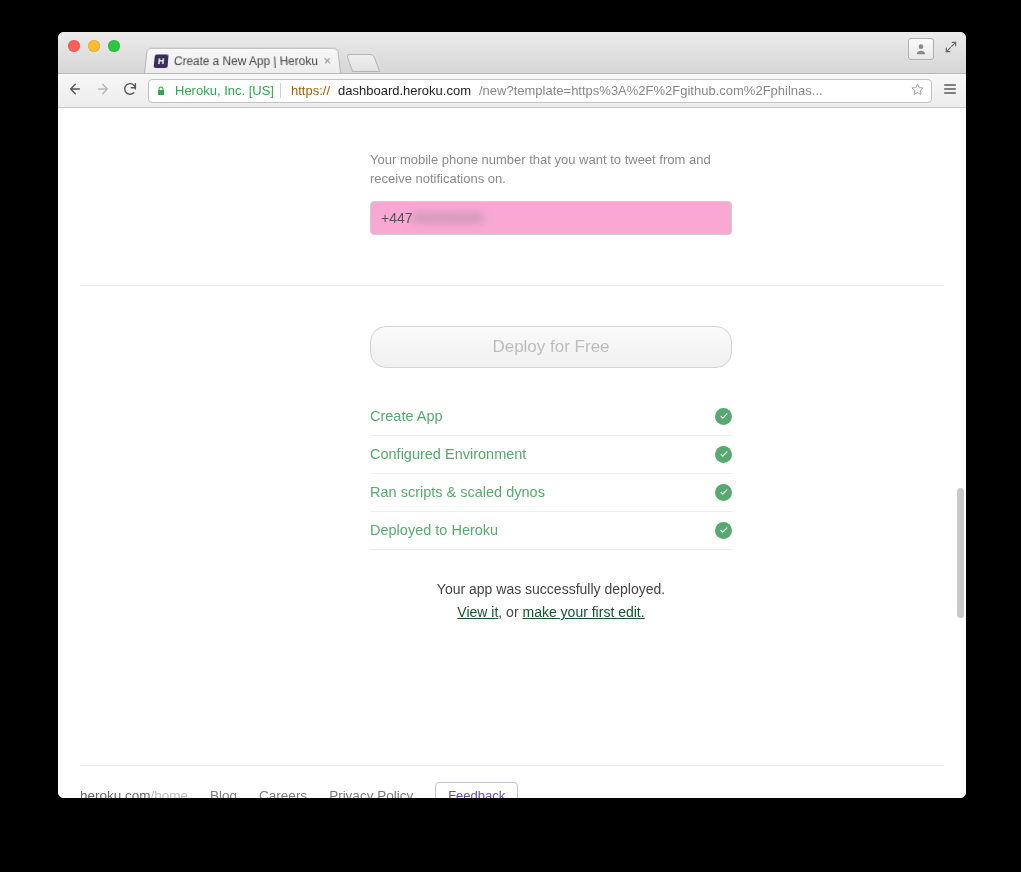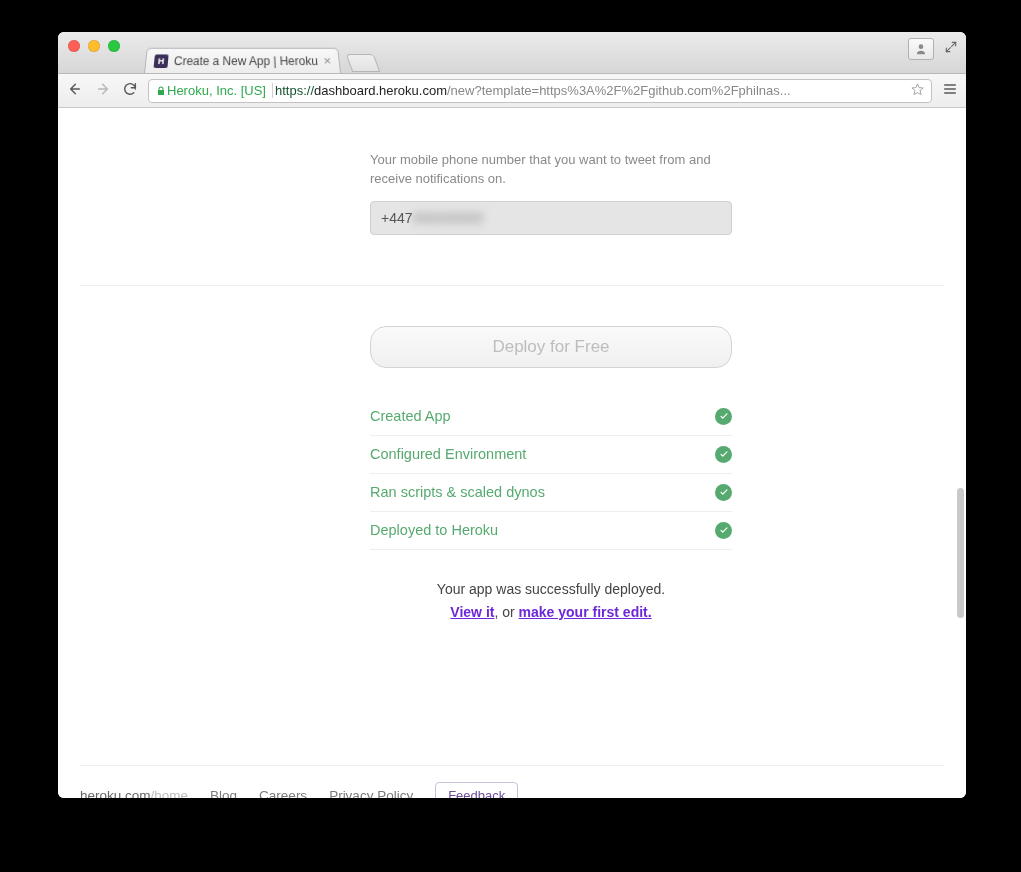--- a/index.html
+++ b/index.html
@@ -127,29 +127,29 @@
   .fwd svg { stroke: #b8b8b8; }
   .omnibox {
     flex: 1;
     height: 24px;
     border: 1px solid #c3c3c3;
     border-radius: 4px;
     background: #fff;
     display: flex;
     align-items: center;
     padding: 0 6px;
-    gap: 0;
+    gap: 8px;
     font-size: 13px;
     overflow: hidden;
     white-space: nowrap;
   }
   .lock { width: 12px; height: 12px; }
   .lock svg { width: 12px; height: 12px; fill: #2fa84f; }
   .ev { color: #2fa84f; border-right: 1px solid #d0d0d0; padding-right: 6px; margin-right: 2px;}
-  .url-proto { color: #14532d; }
+  .url-proto { color: #a16207; }
   .url-host { color: #222; font-weight: 400; }
   .url-path { color: #888; }
   .star { margin-left: auto; }
   .star svg { width: 15px; height: 15px; fill: none; stroke: #999; stroke-width: 1.4; }
   .menu-btn svg { stroke-width: 2; }
   
   .viewport {
     flex: 1;
     overflow: hidden;
     position: relative;
@@ -173,21 +173,21 @@
     font-size: 13px;
     color: #8a8a8a;
     line-height: 1.45;
     margin-bottom: 12px;
   }
   .phone-input {
     width: 100%;
     height: 34px;
     border: 1px solid #cfcfcf;
     border-radius: 4px;
-    background: #e5e5e5;
+    background: #f9a8d4;
     padding: 0 10px;
     font-size: 14px;
     color: #555;
     display: flex;
     align-items: center;
     gap: 1px;
   }
   .phone-input .blur {
     filter: blur(4px);
     letter-spacing: 1px;
@@ -234,23 +234,22 @@
   }
   .check svg { width: 10px; height: 10px; stroke: #fff; fill: none; stroke-width: 3; stroke-linecap: round; stroke-linejoin: round; }
   .success-msg {
     text-align: center;
     margin-top: 28px;
     font-size: 14px;
     color: #444;
     line-height: 1.7;
   }
   .success-msg a {
-    color: #6d28d9;
+    color: #14532d;
     text-decoration: underline;
-    font-weight: bold;
   }
   .footer {
     border-top: 1px solid #eee;
     margin-top: 140px;
     padding: 16px 0 22px;
     display: flex;
     align-items: center;
     gap: 22px;
     font-size: 13.5px;
     color: #7a7a7a;
@@ -352,21 +351,21 @@
         </div>
 
         <hr class="sep">
 
         <div class="deploy-col">
           <div class="deploy-btn">
             <span>Deploy for Free</span>
           </div>
 
           <div class="step">
-            <span>Created App</span>
+            <span>Create App</span>
             <span class="check">
                 <svg viewBox="0 0 24 24">
                   <path d="M5 13l4 4L19 7"></path>
                 </svg>
               </span>
           </div>
           <div class="step">
             <span>Configured Environment</span>
             <span class="check">
                 <svg viewBox="0 0 24 24">

